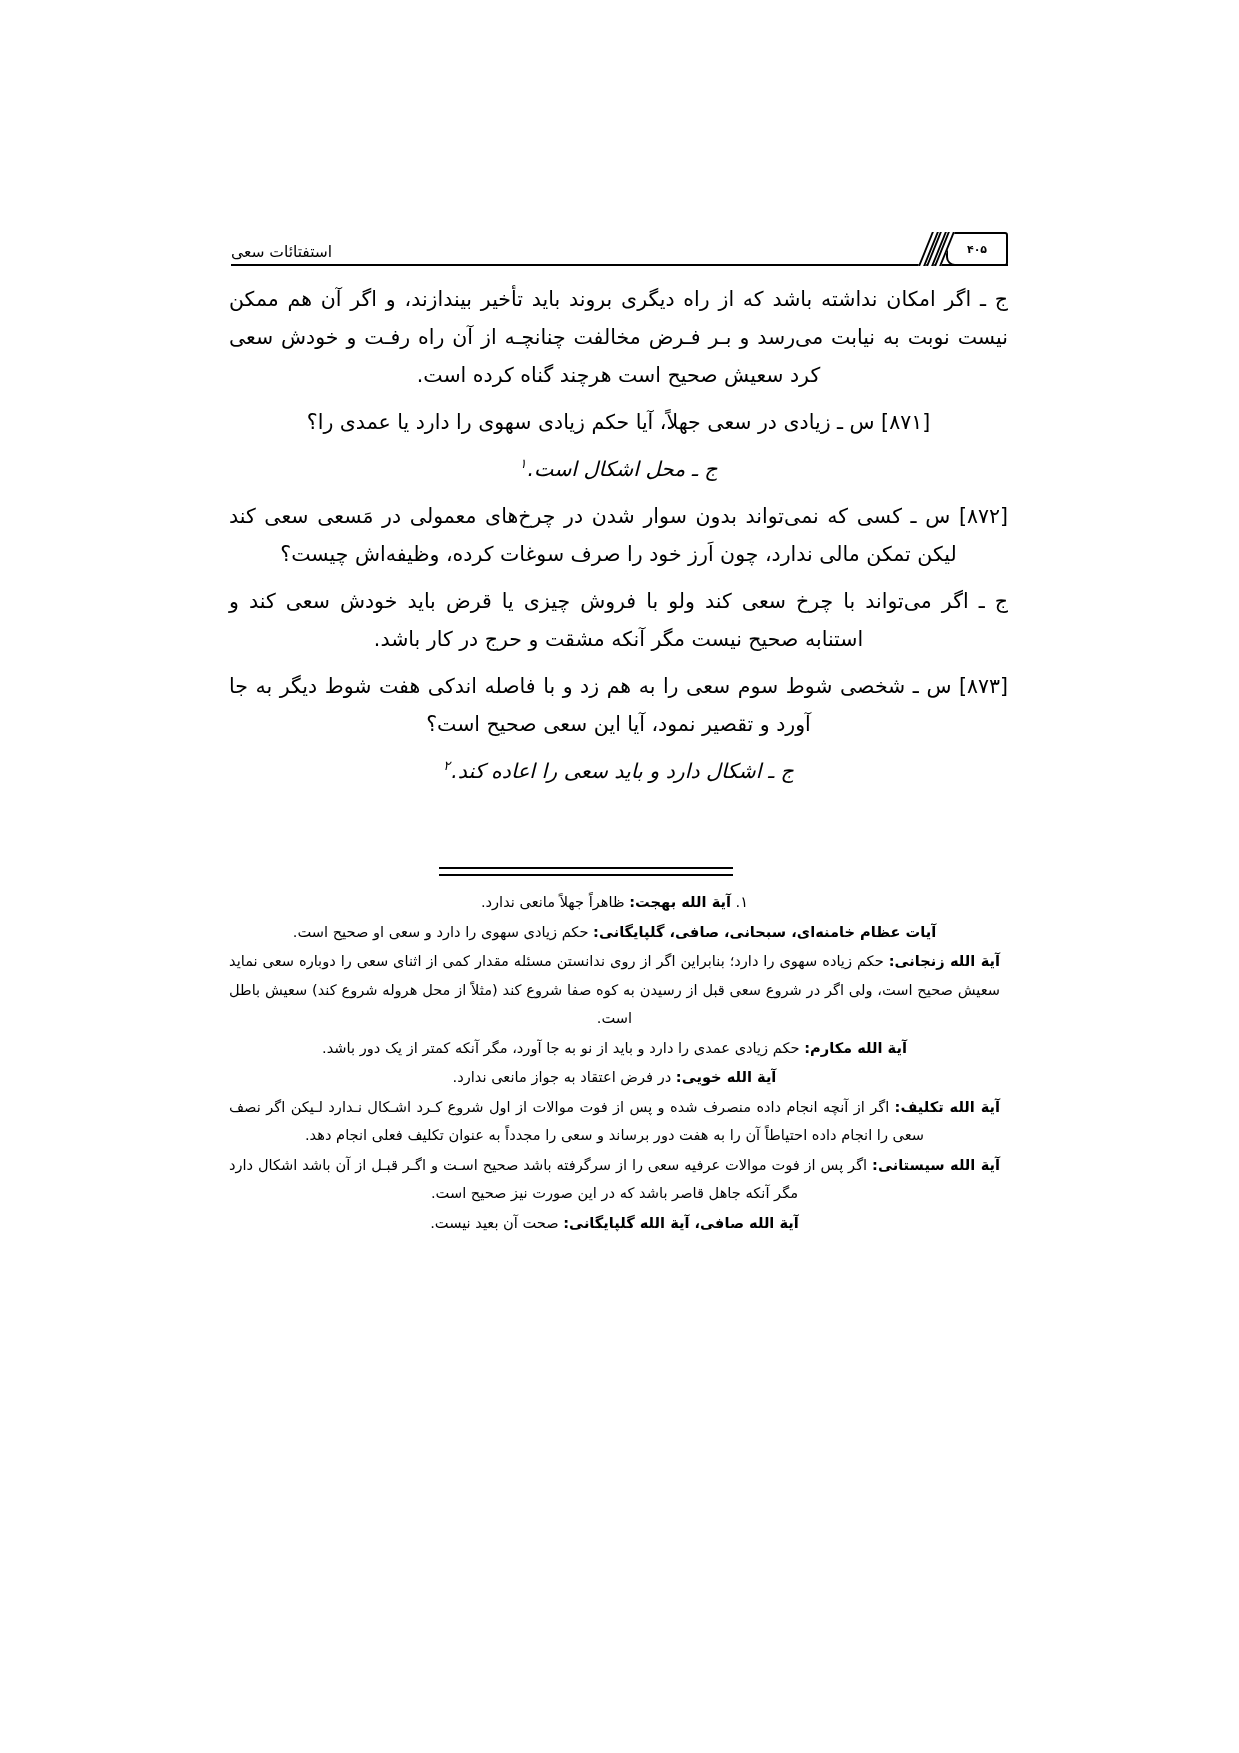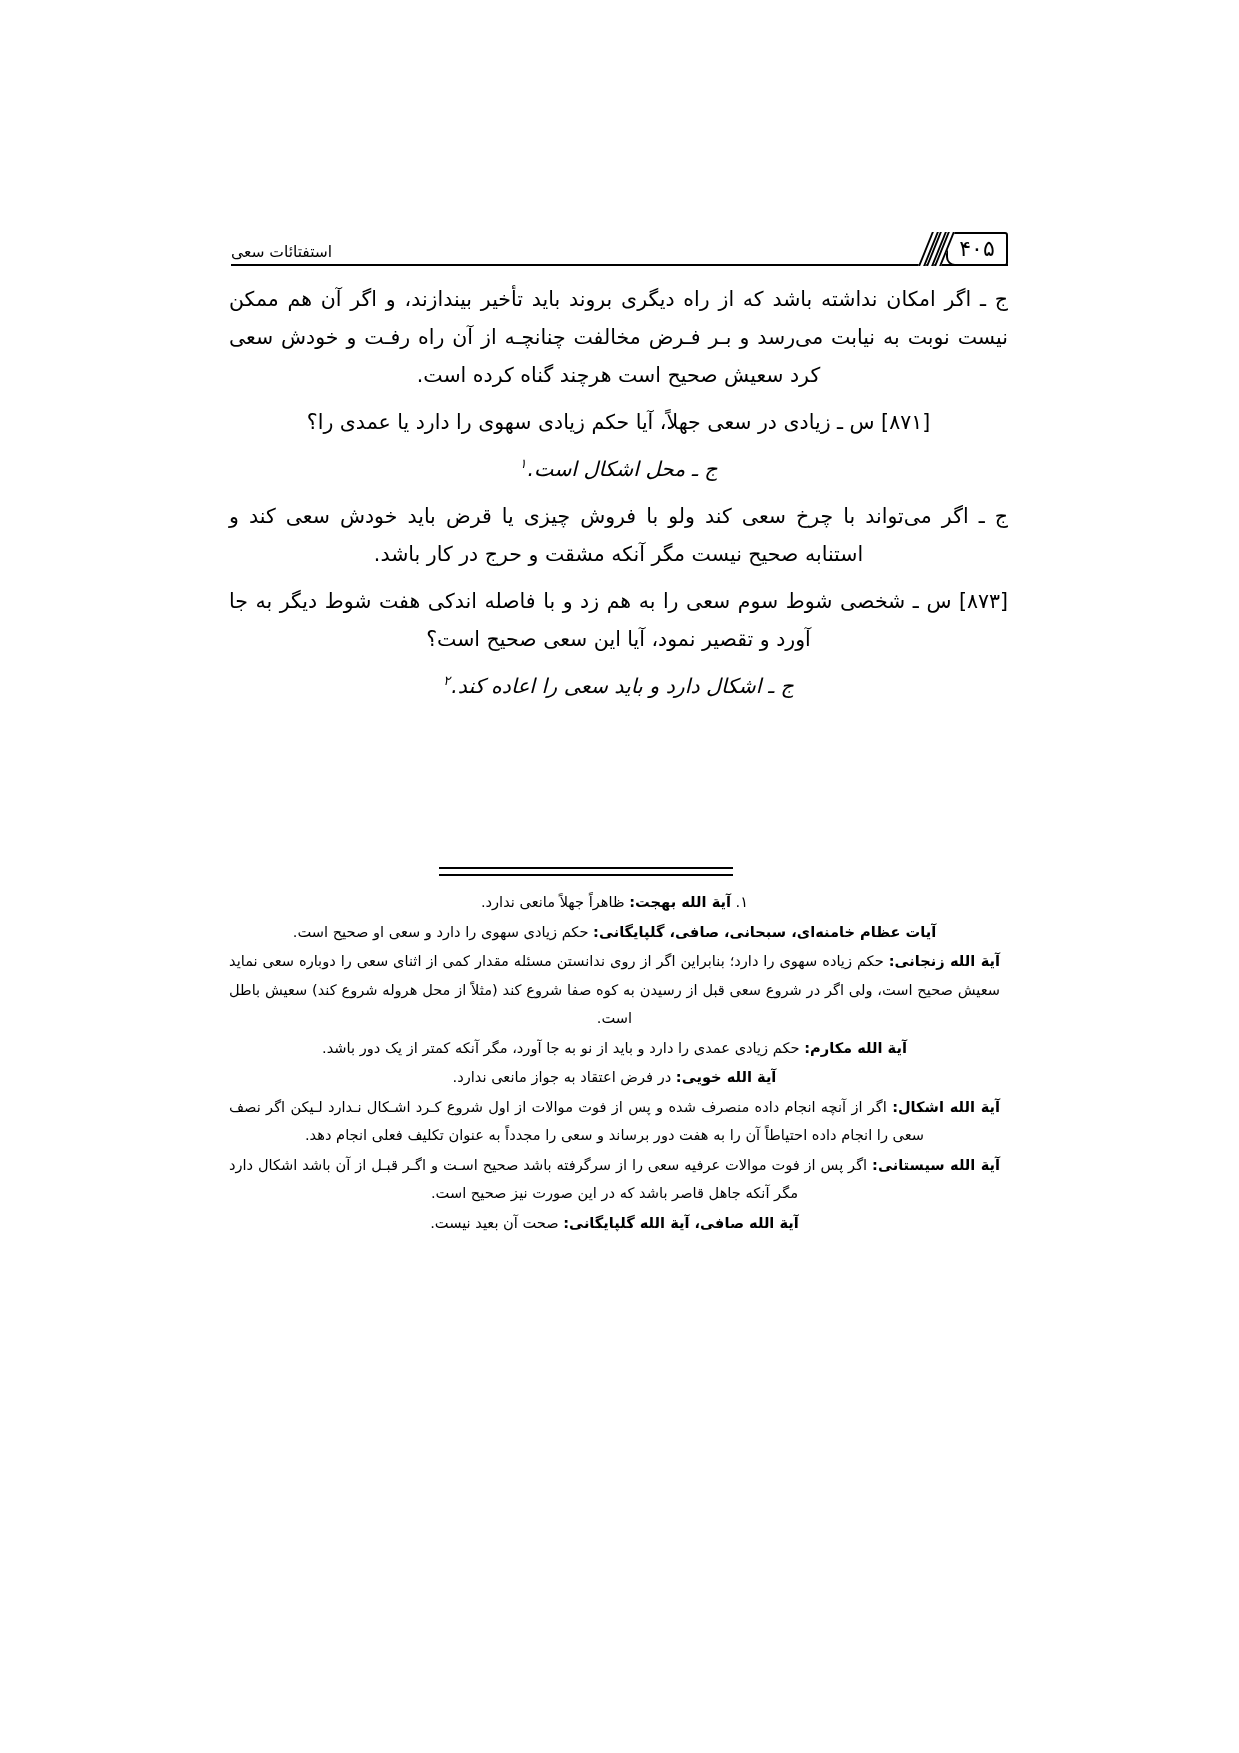--- a/index.html
+++ b/index.html
@@ -55,25 +55,25 @@
     border-radius: 9px 3px 3px 9px;
     height: 34px;
     min-width: 62px;
     display: flex;
     align-items: center;
     justify-content: center;
     background: #fff;
     box-sizing: border-box;
   }
   .folio-num {
-    font-size: 22px;
+    font-size: 11px;
     letter-spacing: 0.5px;
     line-height: 1;
     padding: 0 8px;
-    font-weight: 400;
+    font-weight: 700;
   }
   .folio-stripes {
     display: flex;
     align-items: flex-end;
     height: 34px;
     margin-right: -2px;
   }
   .folio-stripes span {
     display: block;
     width: 7px;
@@ -175,20 +175,21 @@
   </div>
 
   <div class="body-zone">
 
     <p class="para">ج ـ اگر امکان نداشته باشد که از راه دیگری بروند باید تأخیر بیندازند، و اگر آن هم ممکن نیست نوبت به نیابت می‌رسد و بـر فـرض مخالفت چنانچـه از آن راه رفـت و خودش سعی کرد سعیش صحیح است هرچند گناه کرده است.</p>
 
     <p class="para">[۸۷۱] س ـ زیادی در سعی جهلاً، آیا حکم زیادی سهوی را دارد یا عمدی را؟</p>
 
     <p class="para answer-short"><span>ج ـ محل اشکال است.</span><span class="fn-ref">۱</span></p>
 
+    <p class="para">[۸۷۲] س ـ کسی که نمی‌تواند بدون سوار شدن در چرخ‌های معمولی در مَسعی سعی کند لیکن تمکن مالی ندارد، چون اَرز خود را صرف سوغات کرده، وظیفه‌اش چیست؟</p>
 
     <p class="para">ج ـ اگر می‌تواند با چرخ سعی کند ولو با فروش چیزی یا قرض باید خودش سعی کند و استنابه صحیح نیست مگر آنکه مشقت و حرج در کار باشد.</p>
 
     <p class="para">[۸۷۳] س ـ شخصی شوط سوم سعی را به هم زد و با فاصله اندکی هفت شوط دیگر به جا آورد و تقصیر نمود، آیا این سعی صحیح است؟</p>
 
     <p class="para answer-short"><span>ج ـ اشکال دارد و باید سعی را اعاده کند.</span><span class="fn-ref">۲</span></p>
 
   </div>
 
   <div class="footnote-rule"></div>
@@ -200,21 +201,21 @@
 
     <p class="fn tight"><b>آیات عظام خامنه‌ای، سبحانی، صافی، گلپایگانی:</b> <span>حکم زیادی سهوی را دارد و سعی او صحیح است.</span></p>
 
     <p class="fn"><b>آیة الله زنجانی:</b> <span>حکم زیاده سهوی را دارد؛ بنابراین اگر از روی ندانستن مسئله مقدار کمی از اثنای سعی را دوباره سعی نماید سعیش صحیح است، ولی اگر در شروع سعی قبل از رسیدن به کوه صفا شروع کند (مثلاً از محل هروله شروع کند) سعیش باطل است.</span></p>
 
     <p class="fn tight"><b>آیة الله مکارم:</b> <span>حکم زیادی عمدی را دارد و باید از نو به جا آورد، مگر آنکه کمتر از یک دور باشد.</span></p>
 
 
     <p class="fn tight"><b>آیة الله خویی:</b> <span>در فرض اعتقاد به جواز مانعی ندارد.</span></p>
 
-    <p class="fn"><b>آیة الله اشکال:</b> <span>اگر از آنچه انجام داده منصرف شده و پس از فوت موالات از اول شروع کـرد اشـکال نـدارد لـیکن اگر نصف سعی را انجام داده احتیاطاً آن را به هفت دور برساند و سعی را مجدداً به عنوان تکلیف فعلی انجام دهد.</span></p>
+    <p class="fn"><b>آیة الله تکلیف:</b> <span>اگر از آنچه انجام داده منصرف شده و پس از فوت موالات از اول شروع کـرد اشـکال نـدارد لـیکن اگر نصف سعی را انجام داده احتیاطاً آن را به هفت دور برساند و سعی را مجدداً به عنوان تکلیف فعلی انجام دهد.</span></p>
 
     <p class="fn"><b>آیة الله سیستانی:</b> <span>اگر پس از فوت موالات عرفیه سعی را از سرگرفته باشد صحیح اسـت و اگـر قبـل از آن باشد اشکال دارد مگر آنکه جاهل قاصر باشد که در این صورت نیز صحیح است.</span></p>
 
     <p class="fn tight"><b>آیة الله صافی، آیة الله گلپایگانی:</b> <span>صحت آن بعید نیست.</span></p>
 
   </div>
 
 </div>
 
 </body></html>

